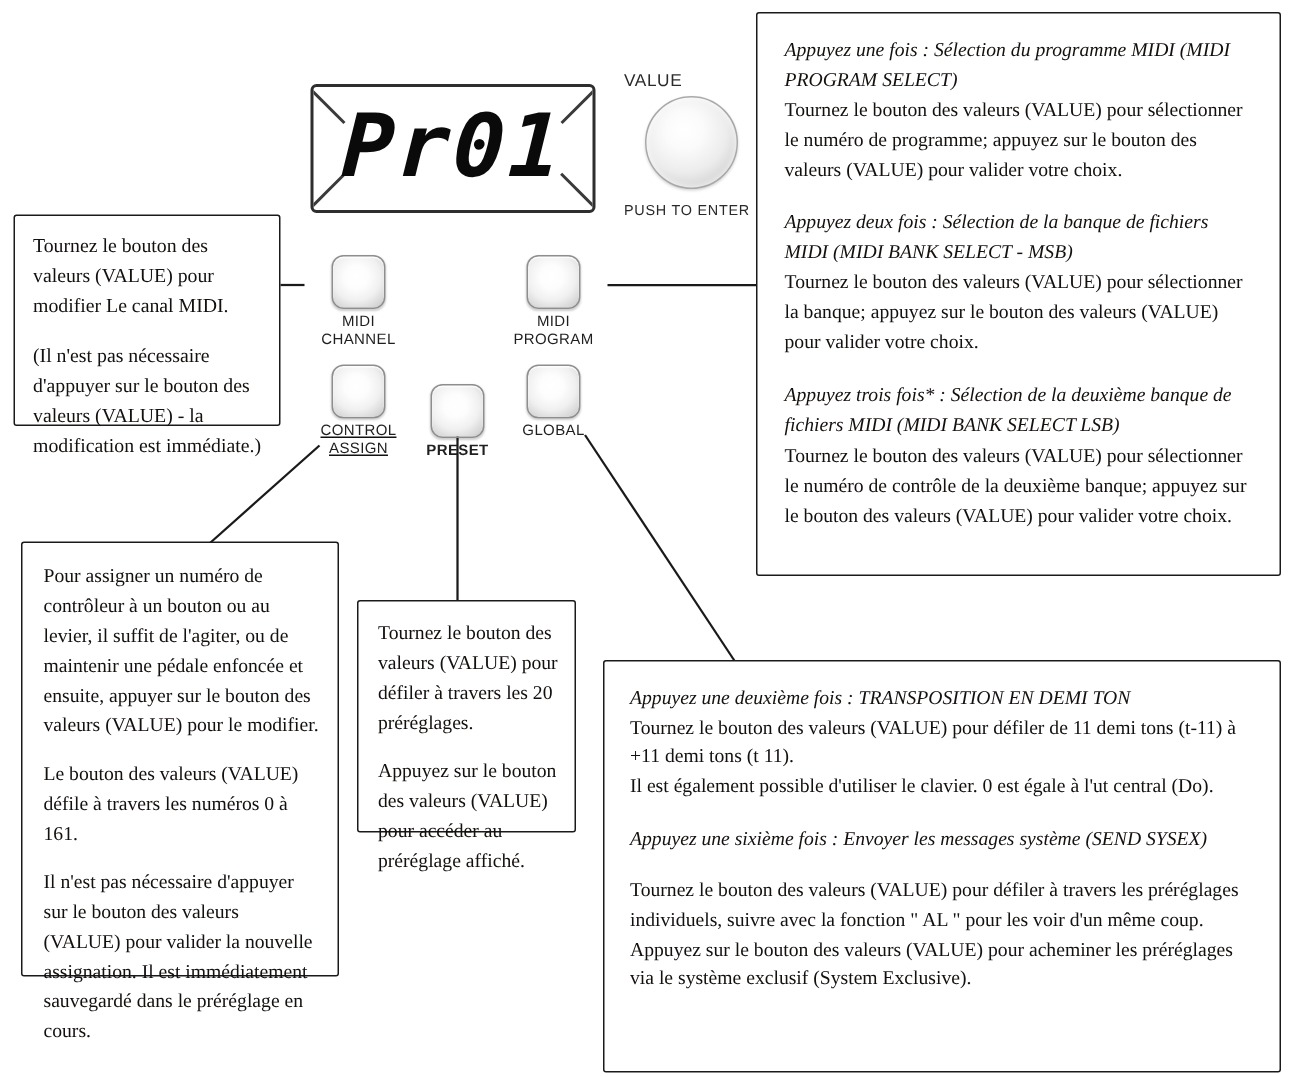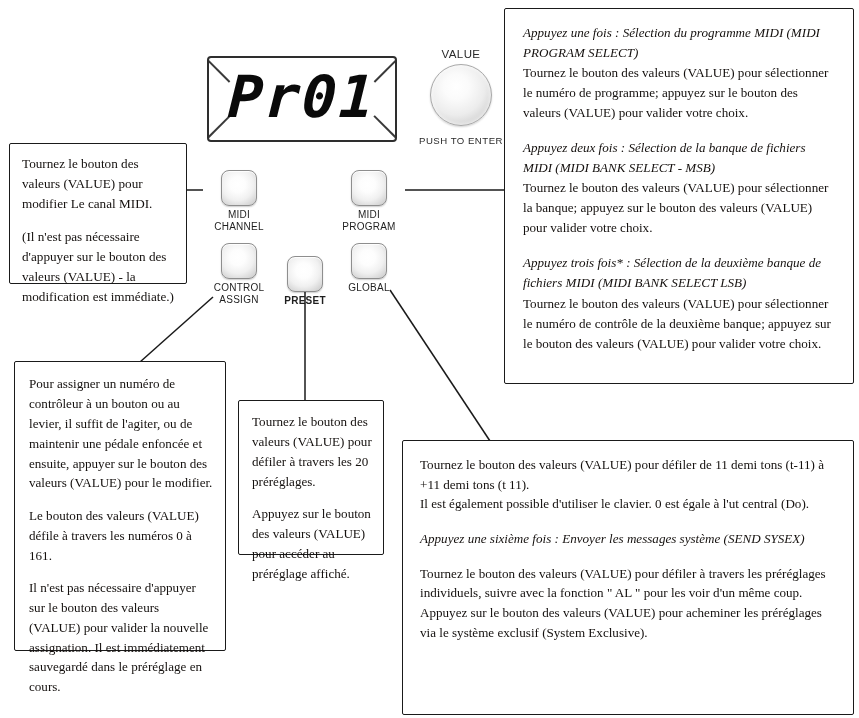--- a/index.html
+++ b/index.html
@@ -121,21 +121,20 @@
     transform: skewX(-3deg);
     padding-bottom: 4px;
   }
 
   
   #value-group {
     position: absolute;
     left: 416px; top: 48px;
     width: 90px; height: 108px;
     z-index: 5;
-    text-align: center;
   }
   #value-label {
     font-family: "Liberation Sans", "DejaVu Sans", sans-serif;
     font-size: 11.5px;
     letter-spacing: 0.4px;
     color: #2a2a2a;
     margin-bottom: 4px;
   }
   #value-knob {
     width: 60px; height: 60px;
@@ -172,21 +171,21 @@
     font-family: "Liberation Sans", "DejaVu Sans", sans-serif;
     font-size: 10px;
     line-height: 1.17;
     letter-spacing: 0.25px;
     color: #1f1f1f;
     white-space: pre-line;
   }
 
   #btn-midi-channel   { left: 203px; top: 170px; width: 72px; }
   #btn-midi-program   { left: 333px; top: 170px; width: 72px; }
-  #btn-control-assign { left: 203px; top: 243px; width: 72px; }
+  #btn-control-assign { left: 203px; top: 243px; width: 72px; text-decoration: underline; }
   #btn-preset         { left: 272px; top: 256px; width: 66px; font-weight: bold; }
   #btn-global         { left: 336px; top: 243px; width: 66px; }
 
   
   #connectors {
     position: absolute;
     left: 0; top: 0;
     width: 859px; height: 718px;
     z-index: 3;
     pointer-events: none;
@@ -282,20 +281,21 @@
     <p>Il n'est pas nécessaire d'appuyer sur le bouton des valeurs (VALUE) pour valider la nouvelle assignation.  Il est immédiatement sauvegardé dans le préréglage en cours.</p>
   </div>
 
   <div class="callout" id="box-preset">
     <p>Tournez le bouton des valeurs (VALUE) pour défiler à travers les 20 préréglages.</p>
     <p>Appuyez sur le bouton des valeurs (VALUE) pour accéder au préréglage affiché.</p>
   </div>
 
   <div class="callout" id="box-global">
     <div class="blk">
+      <p class="ital">Appuyez une deuxième fois :  TRANSPOSITION EN DEMI TON</p>
       <p style="margin-top:0">Tournez le bouton des valeurs (VALUE) pour défiler de 11 demi tons (t-11) à +11 demi tons (t 11).</p>
       <p style="margin-top:0">Il est également possible d'utiliser le clavier.  0 est égale à l'ut central (Do).</p>
     </div>
     <div class="blk">
       <p class="ital">Appuyez une sixième fois :  Envoyer les messages système (SEND SYSEX)</p>
     </div>
     <div class="blk">
       <p style="margin-top:0">Tournez le bouton des valeurs (VALUE) pour défiler à travers les préréglages individuels, suivre avec la fonction " AL " pour les voir d'un même coup.  Appuyez sur le bouton des valeurs (VALUE) pour acheminer les préréglages via le système exclusif (System Exclusive).</p>
     </div>
   </div>

